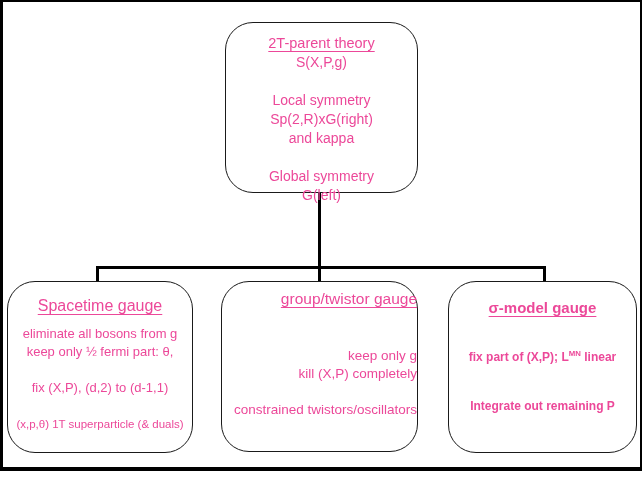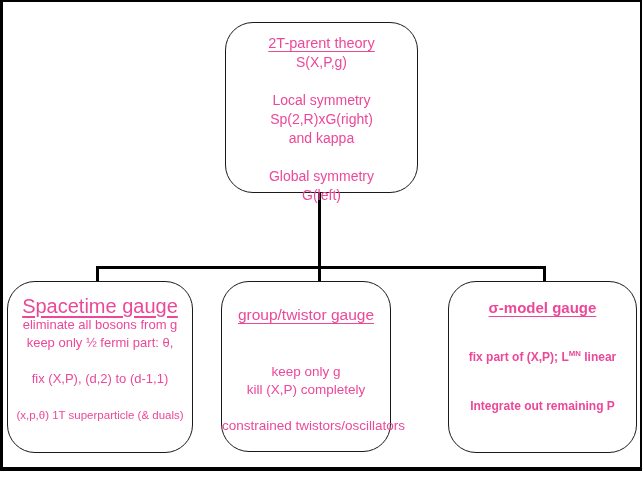--- a/index.html
+++ b/index.html
@@ -24,30 +24,30 @@
   .node{
     position:absolute;
     box-sizing:border-box;
     border:1.5px solid #1a1a1a;
     border-radius:28px;
     background:#fff;
     text-align:center;
   }
   .box-parent   {left:225px;top:22px; width:193px;height:171px;padding-top:11px;font-size:14px;}
   .box-spacetime{left:7px;  top:281px;width:186px;height:172px;padding-top:14px;font-size:13px;}
-  .box-twistor  {left:221px;top:281px;width:170px;height:171px;padding-top:23px;font-size:13.5px;}
+  .box-twistor  {left:221px;top:281px;width:197px;height:171px;padding-top:7px;font-size:13.5px;text-align:right;}
   .box-sigma    {left:448px;top:281px;width:189px;height:172px;padding-top:16px;font-size:12px;font-weight:bold;}
 
   .box-title{
     text-decoration:underline;
     text-underline-offset:3px;
     white-space:nowrap;
   }
   .box-parent .box-title   {font-size:14.5px;line-height:19px;margin-bottom:0;}
-  .box-spacetime .box-title{font-size:20px;  line-height:20px;margin-bottom:0;}
+  .box-spacetime .box-title{font-size:16px;  line-height:20px;margin-bottom:9px;}
   .box-twistor .box-title  {font-size:15.5px;line-height:20px;margin-bottom:38px;}
   .box-sigma .box-title    {font-size:15px;  line-height:19px;margin-bottom:14px;}
 
   .line{white-space:nowrap;}
   .box-parent .line   {line-height:19px;  min-height:19px;}
   .box-spacetime .line{line-height:18px;  min-height:18px;}
   .box-twistor .line  {line-height:18px;  min-height:18px;}
   .box-sigma .line    {line-height:16.5px;min-height:16.5px;margin-top:32px;}
   .line.small{font-size:11.5px;}
 

